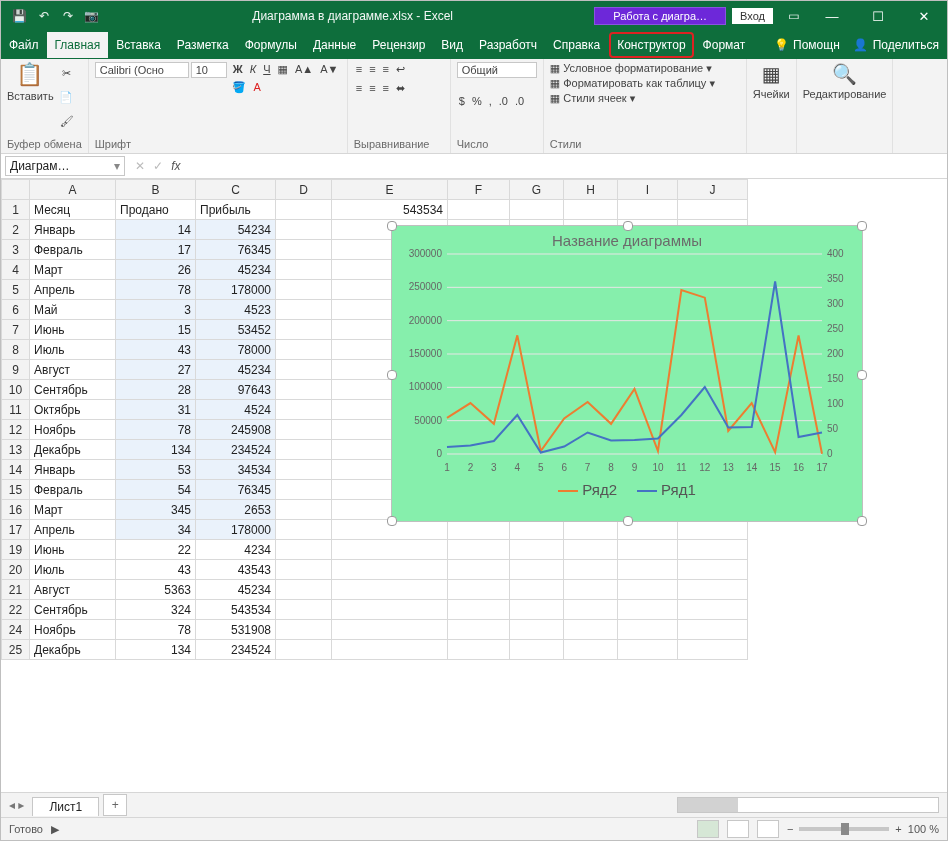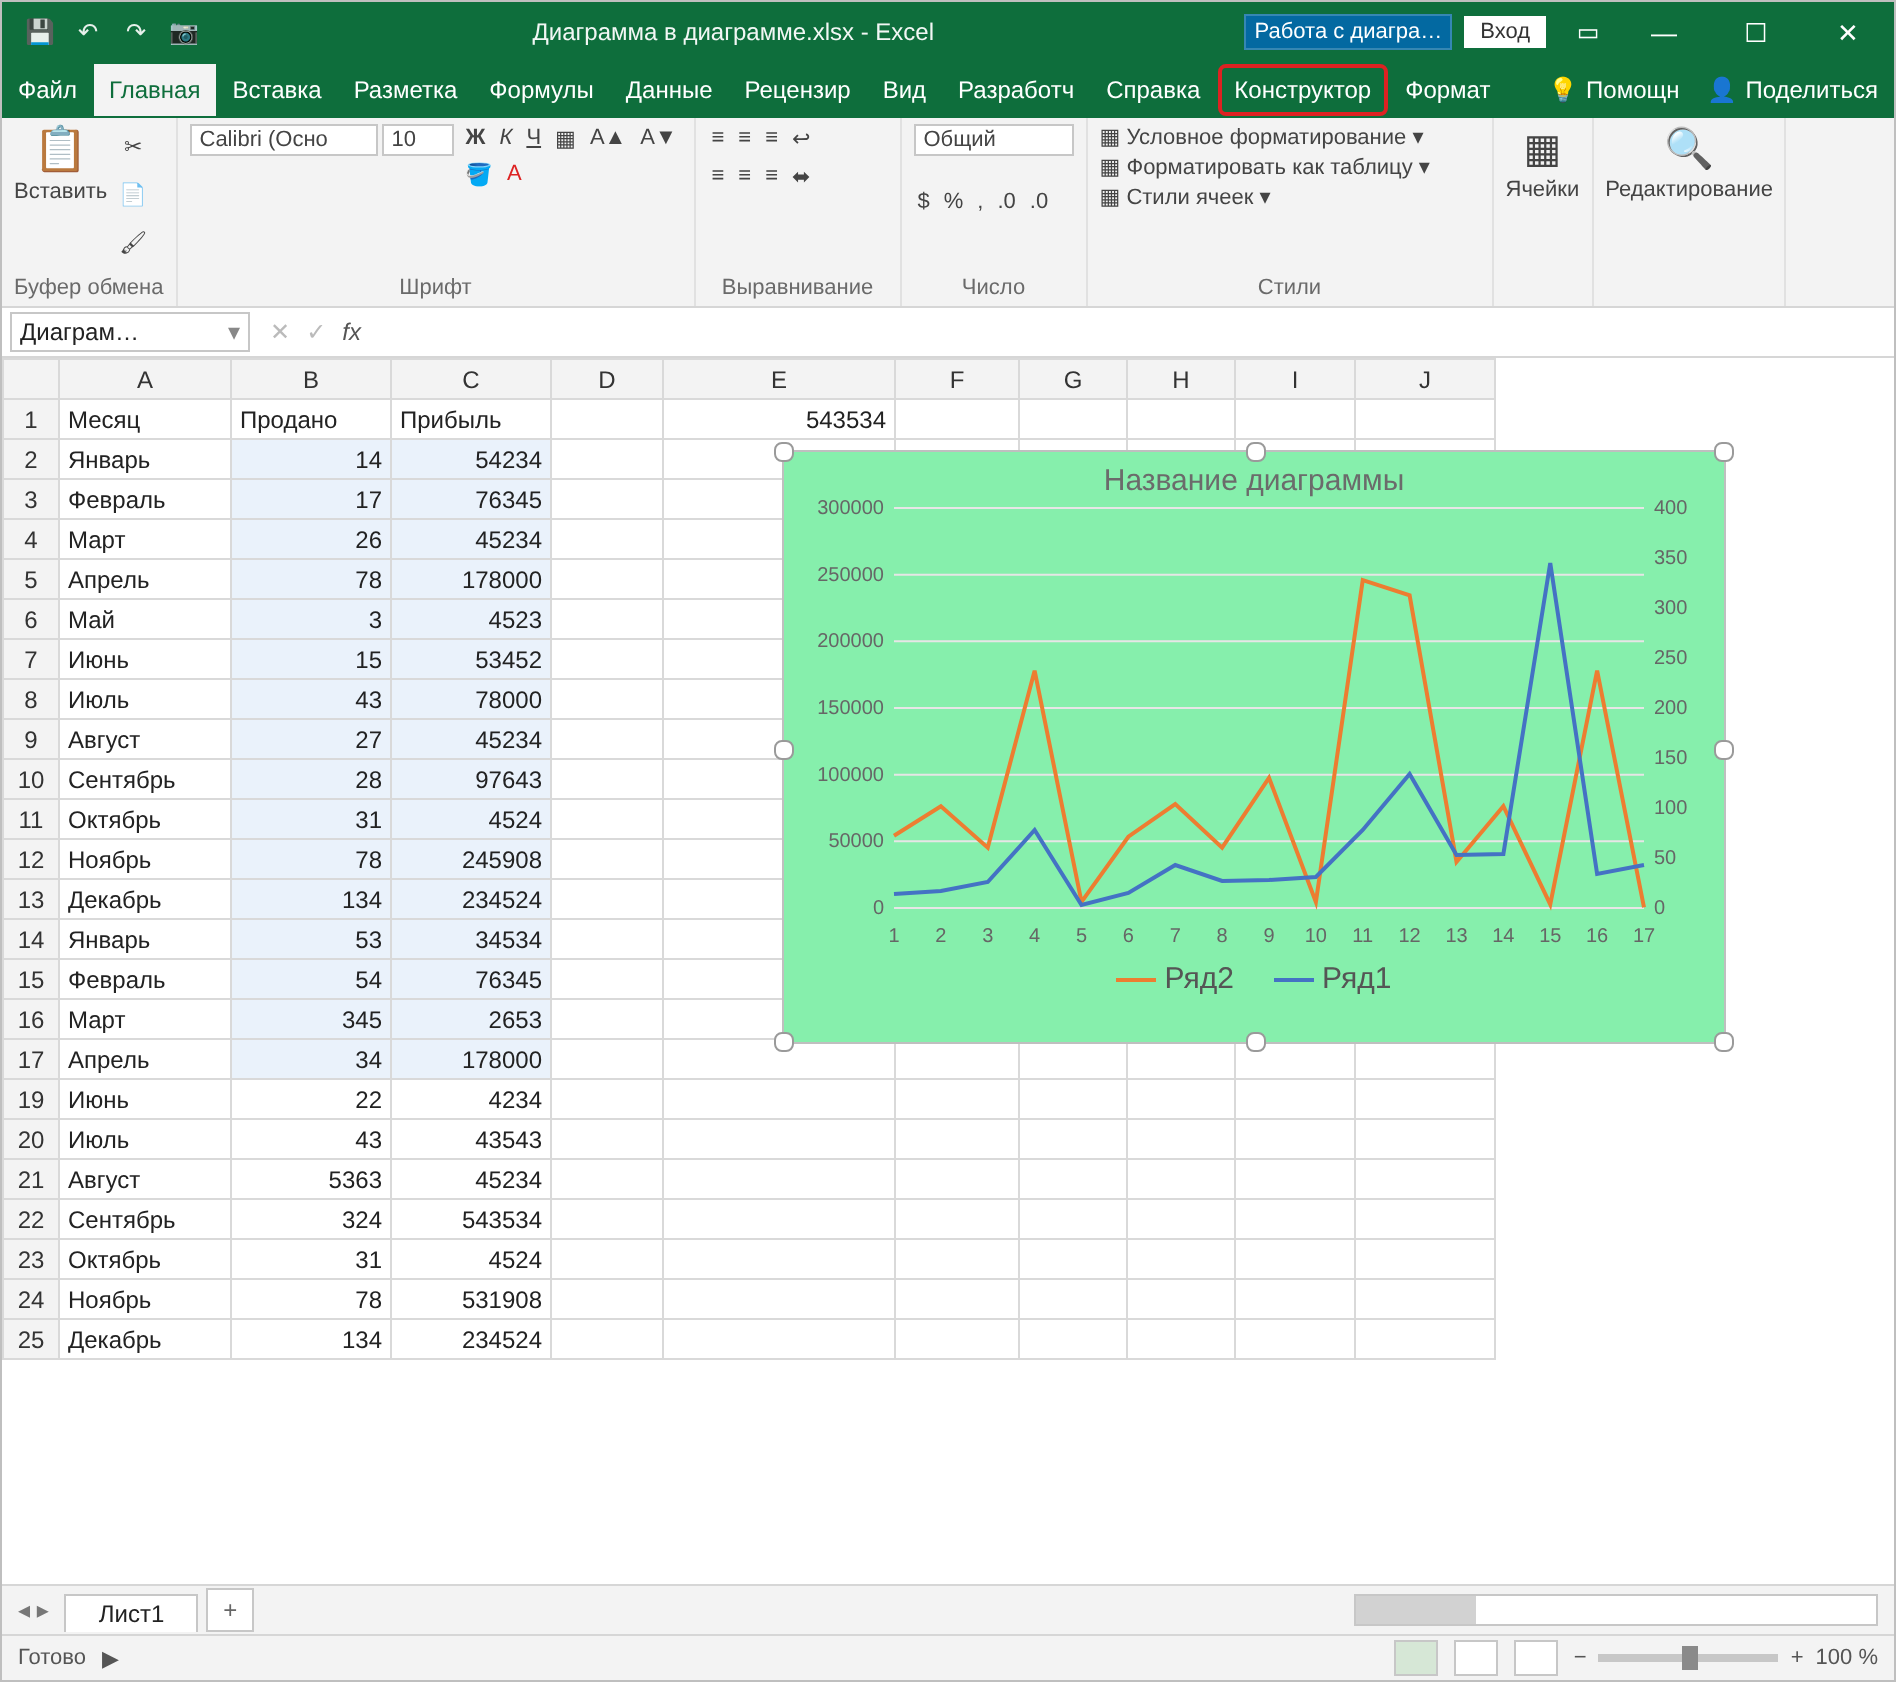--- a/index.html
+++ b/index.html
@@ -1,33 +1,33 @@
 <!DOCTYPE html>
 <html><head>
 <meta charset="utf-8">
 <style>
 html,body{margin:0;padding:0;font-family:"Segoe UI",Arial,sans-serif;font-size:12px;background:#fff;color:#222;overflow:hidden}
 .window{width:948px;height:841px;border:1px solid #bfbfbf;box-sizing:border-box;display:flex;flex-direction:column;background:#fff;position:relative}
 .titlebar{height:30px;background:#0e6e3c;display:flex;align-items:center;color:#fff;font-size:12px}
 .titlebar .qat{display:flex;gap:6px;padding:0 10px;align-items:center}
 .titlebar .qat span{opacity:.9}
 .titlebar .title{flex:1;text-align:center;opacity:.95}
-.titlebar .ctx{background:#0369a1;padding:2px 4px;border:1px solid rgba(255,255,255,.2);font-size:11px}
+.titlebar .ctx{background:#6d28d9;padding:2px 18px;border:1px solid rgba(255,255,255,.2);font-size:11px}
 .titlebar .login{background:#fff;color:#333;padding:2px 8px;margin:0 6px;font-size:11px}
 .titlebar .winbtns{display:flex}
 .titlebar .winbtns div{width:46px;height:30px;display:flex;align-items:center;justify-content:center;font-size:13px}
 .ribbon-tabs{height:28px;background:#0e6e3c;display:flex;align-items:center;color:#fff;font-size:12px}
 .ribbon-tabs .tab{padding:6px 8px;cursor:pointer;white-space:nowrap}
 .ribbon-tabs .tab.active{background:#f3f3f3;color:#0e6e3c}
 .ribbon-tabs .tab.highlight{border:2px solid #d22;border-radius:4px;margin:2px 1px;padding:4px 6px}
 .ribbon-tabs .spacer{flex:1}
 .ribbon-tabs .right{display:flex;align-items:center;gap:4px;padding-right:8px}
 .ribbon{height:94px;background:#f3f3f3;border-bottom:1px solid #d6d6d6;display:flex;font-size:11px;color:#444}
 .grp{border-right:1px solid #e1e1e1;padding:3px 6px 0 6px;display:flex;flex-direction:column;justify-content:space-between}
-.grp .lbl{text-align:center;color:#6a6a6a;font-size:11px;padding:2px 0 3px}
+.grp .lbl{color:#6a6a6a;font-size:11px;padding:2px 0 3px}
 .grp .body{display:flex;gap:4px;align-items:flex-start}
 .btncol{display:flex;flex-direction:column;align-items:center;gap:2px;color:#444}
 .ico{width:18px;height:18px;display:inline-flex;align-items:center;justify-content:center}
 .mini{display:flex;gap:3px;flex-wrap:wrap;width:110px}
 .mini span{padding:1px 2px}
 .sel{border:1px solid #c7c7c7;background:#fff;padding:1px 4px;font-size:11px}
 .namebox-row{height:24px;border-bottom:1px solid #d6d6d6;display:flex;align-items:center;background:#fff}
 .namebox{width:110px;border:1px solid #c7c7c7;margin:2px 4px;padding:2px 4px;font-size:12px;display:flex;justify-content:space-between;align-items:center}
 .fxbar{flex:1;display:flex;align-items:center;gap:8px;padding:0 6px;color:#999}
 .fxbar .fx{font-style:italic;color:#555}
@@ -489,33 +489,20 @@
             <td></td>
             <td></td>
             <td></td>
             <td></td>
           </tr>
           <tr>
             <th class="rowh">22</th>
             <td>Сентябрь</td>
             <td class="num">324</td>
             <td class="num">543534</td>
-            <td></td>
-            <td></td>
-            <td></td>
-            <td></td>
-            <td></td>
-            <td></td>
-            <td></td>
-          </tr>
-          <tr>
-            <th class="rowh">23</th>
-            <td>Октябрь</td>
-            <td class="num">31</td>
-            <td class="num">4524</td>
             <td></td>
             <td></td>
             <td></td>
             <td></td>
             <td></td>
             <td></td>
             <td></td>
           </tr>
           <tr>
             <th class="rowh">24</th>

